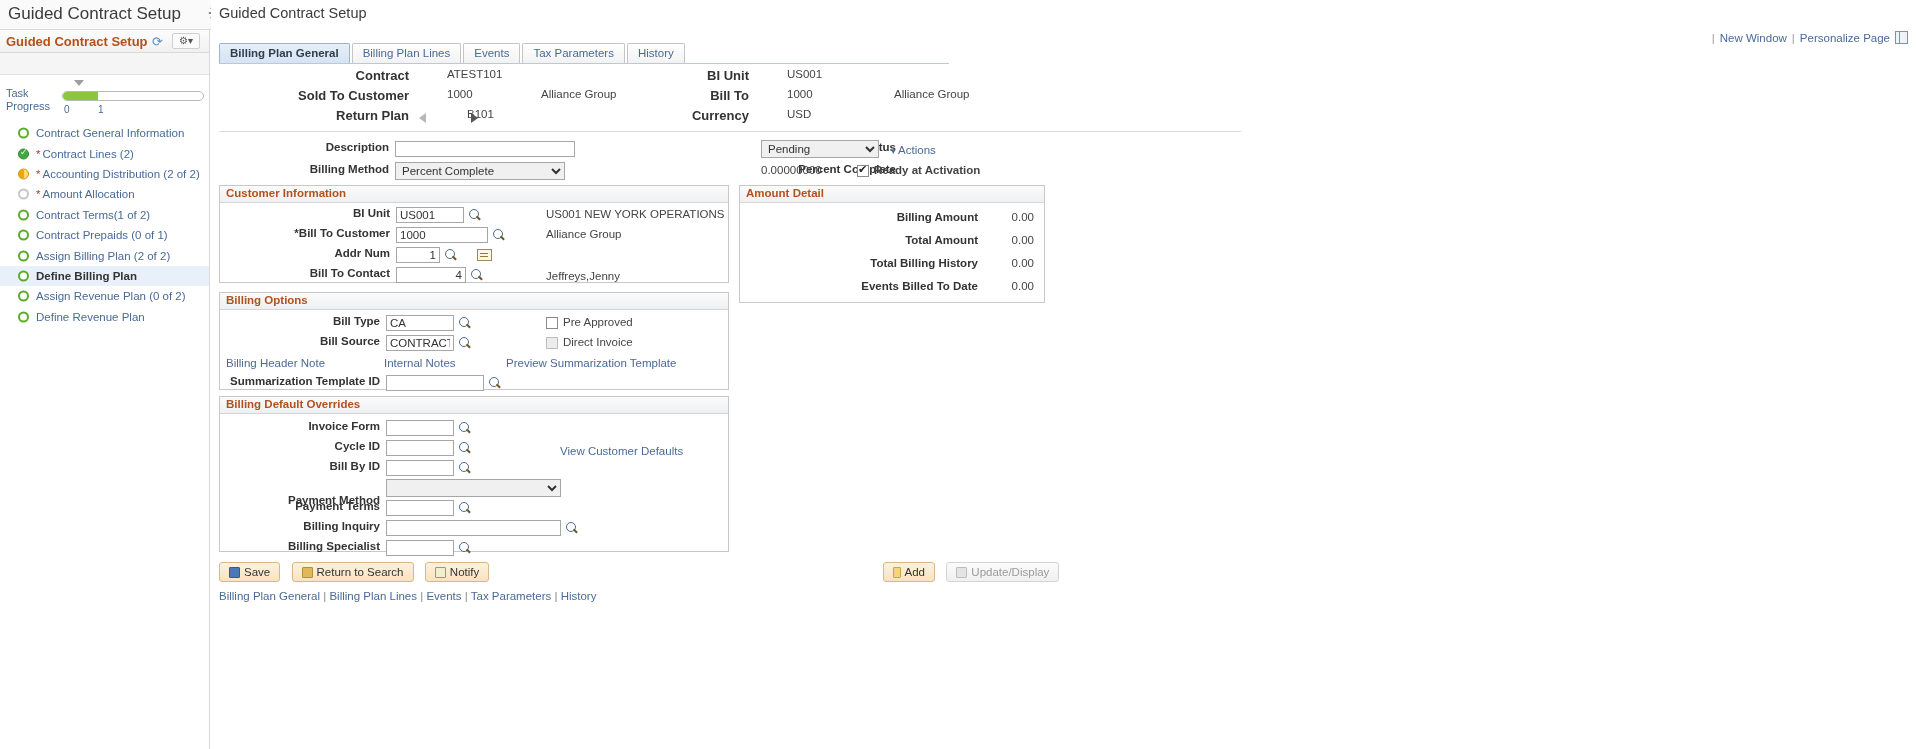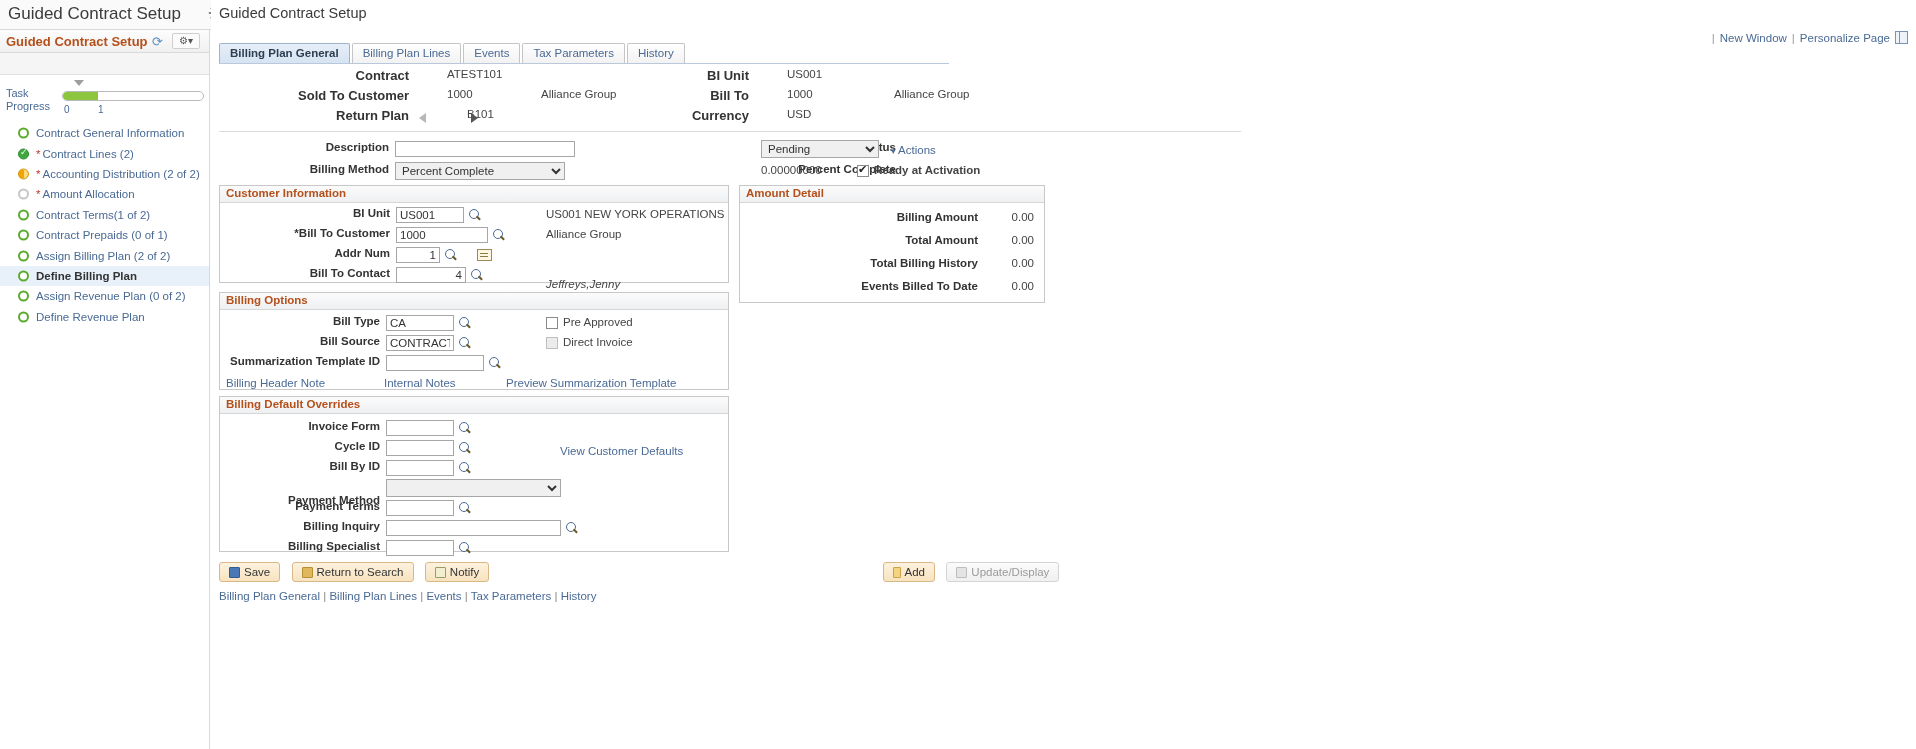--- a/index.html
+++ b/index.html
@@ -488,21 +488,21 @@
           <div class="frow">
             <span class="flabel" style="left: 0px; width: 170px;">Addr Num</span>
             <input class="inp ralign" value="1" style="position: absolute; left: 176px; top: 0px; width: 44px;">
             <span class="mag" style="position: absolute; left: 225px; top: 2px;"></span>
             <span class="note-icon" style="position: absolute; left: 257px; top: 2px;"></span>
           </div>
           <div class="frow">
             <span class="flabel" style="left: 0px; width: 170px;">Bill To Contact</span>
             <input class="inp ralign" value="4" style="position: absolute; left: 176px; top: 0px; width: 70px;">
             <span class="mag" style="position: absolute; left: 251px; top: 2px;"></span>
-            <span class="fstatic" style="left: 326px; top: 11px; font-style: italic;">Jeffreys,Jenny</span>
+            <span class="fstatic" style="left: 326px; top: 3px;">Jeffreys,Jenny</span>
           </div>
         </div>
     </div>
 
     <div class="panel" style="left:528px;top:185px;width:306px;height:118px;">
       <div class="panel-hd">Amount Detail</div>
       <div id="amt-rows" style="position:relative;padding-top:8px;">
           <div class="frow" style="height: 23px;">
             <span class="flabel" style="left: 0px; width: 238px;">Billing Amount</span>
             <span class="fstatic" style="left: 252px; top: 0px; width: 42px; text-align: right;">0.00</span>
@@ -533,28 +533,28 @@
           <span class="fstatic" style="left:343px;top:1px;">Pre Approved</span>
         </div>
         <div class="frow">
           <span class="flabel" style="left:0;width:160px;">Bill Source</span>
           <input class="inp" style="position: absolute; left: 166px; top: 0px; width: 68px;" value="CONTRACTS">
           <span class="mag" style="position:absolute;left:239px;top:2px;"></span>
           <span class="chk gray" style="position:absolute;left:326px;top:2px;"></span>
           <span class="fstatic" style="left:343px;top:1px;">Direct Invoice</span>
         </div>
         <div class="frow">
+          <a class="flink" style="left:6px;top:2px;">Billing Header Note</a>
+          <a class="flink" style="left:164px;top:2px;">Internal Notes</a>
+          <a class="flink" style="left:286px;top:2px;">Preview Summarization Template</a>
+        </div>
+        <div class="frow">
           <span class="flabel" style="left:0;width:160px;">Summarization Template ID</span>
           <input class="inp" style="position: absolute; left: 166px; top: 0px; width: 98px;" value="">
           <span class="mag" style="position:absolute;left:269px;top:2px;"></span>
-        </div>
-        <div class="frow">
-          <a class="flink" style="left:6px;top:2px;">Billing Header Note</a>
-          <a class="flink" style="left:164px;top:2px;">Internal Notes</a>
-          <a class="flink" style="left:286px;top:2px;">Preview Summarization Template</a>
         </div>
       </div>
     </div>
 
     <div class="panel" style="left:8px;top:396px;width:510px;height:156px;">
       <div class="panel-hd">Billing Default Overrides</div>
       <div id="bdo-rows" style="position:relative;padding-top:6px;">
           <div class="frow">
             <span class="flabel" style="left: 0px; width: 160px;">Invoice Form</span>
             <input class="inp" style="position: absolute; left: 166px; top: 0px; width: 68px;">

